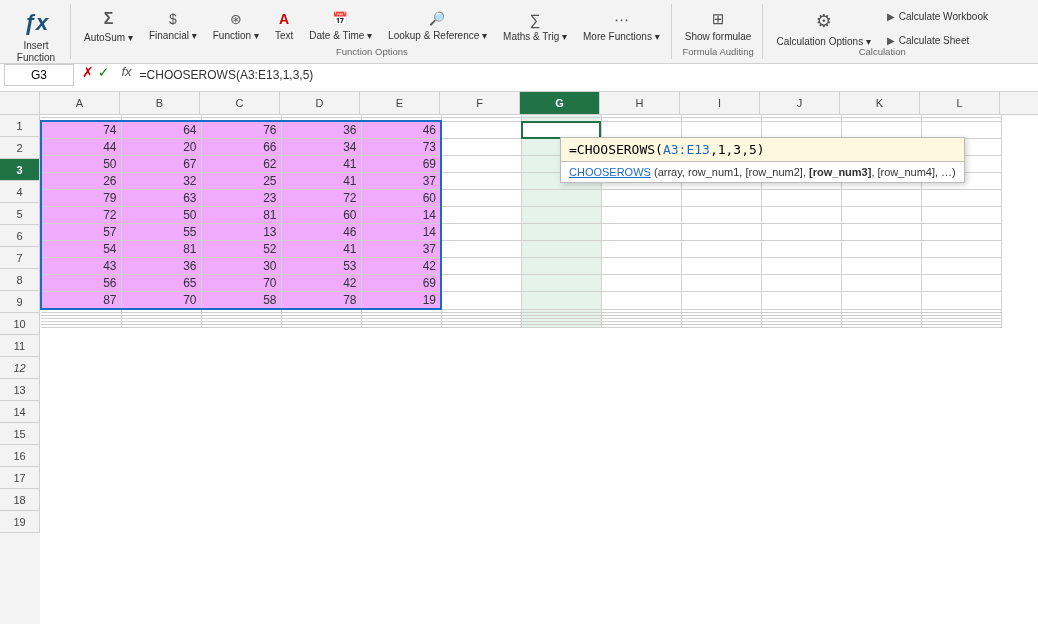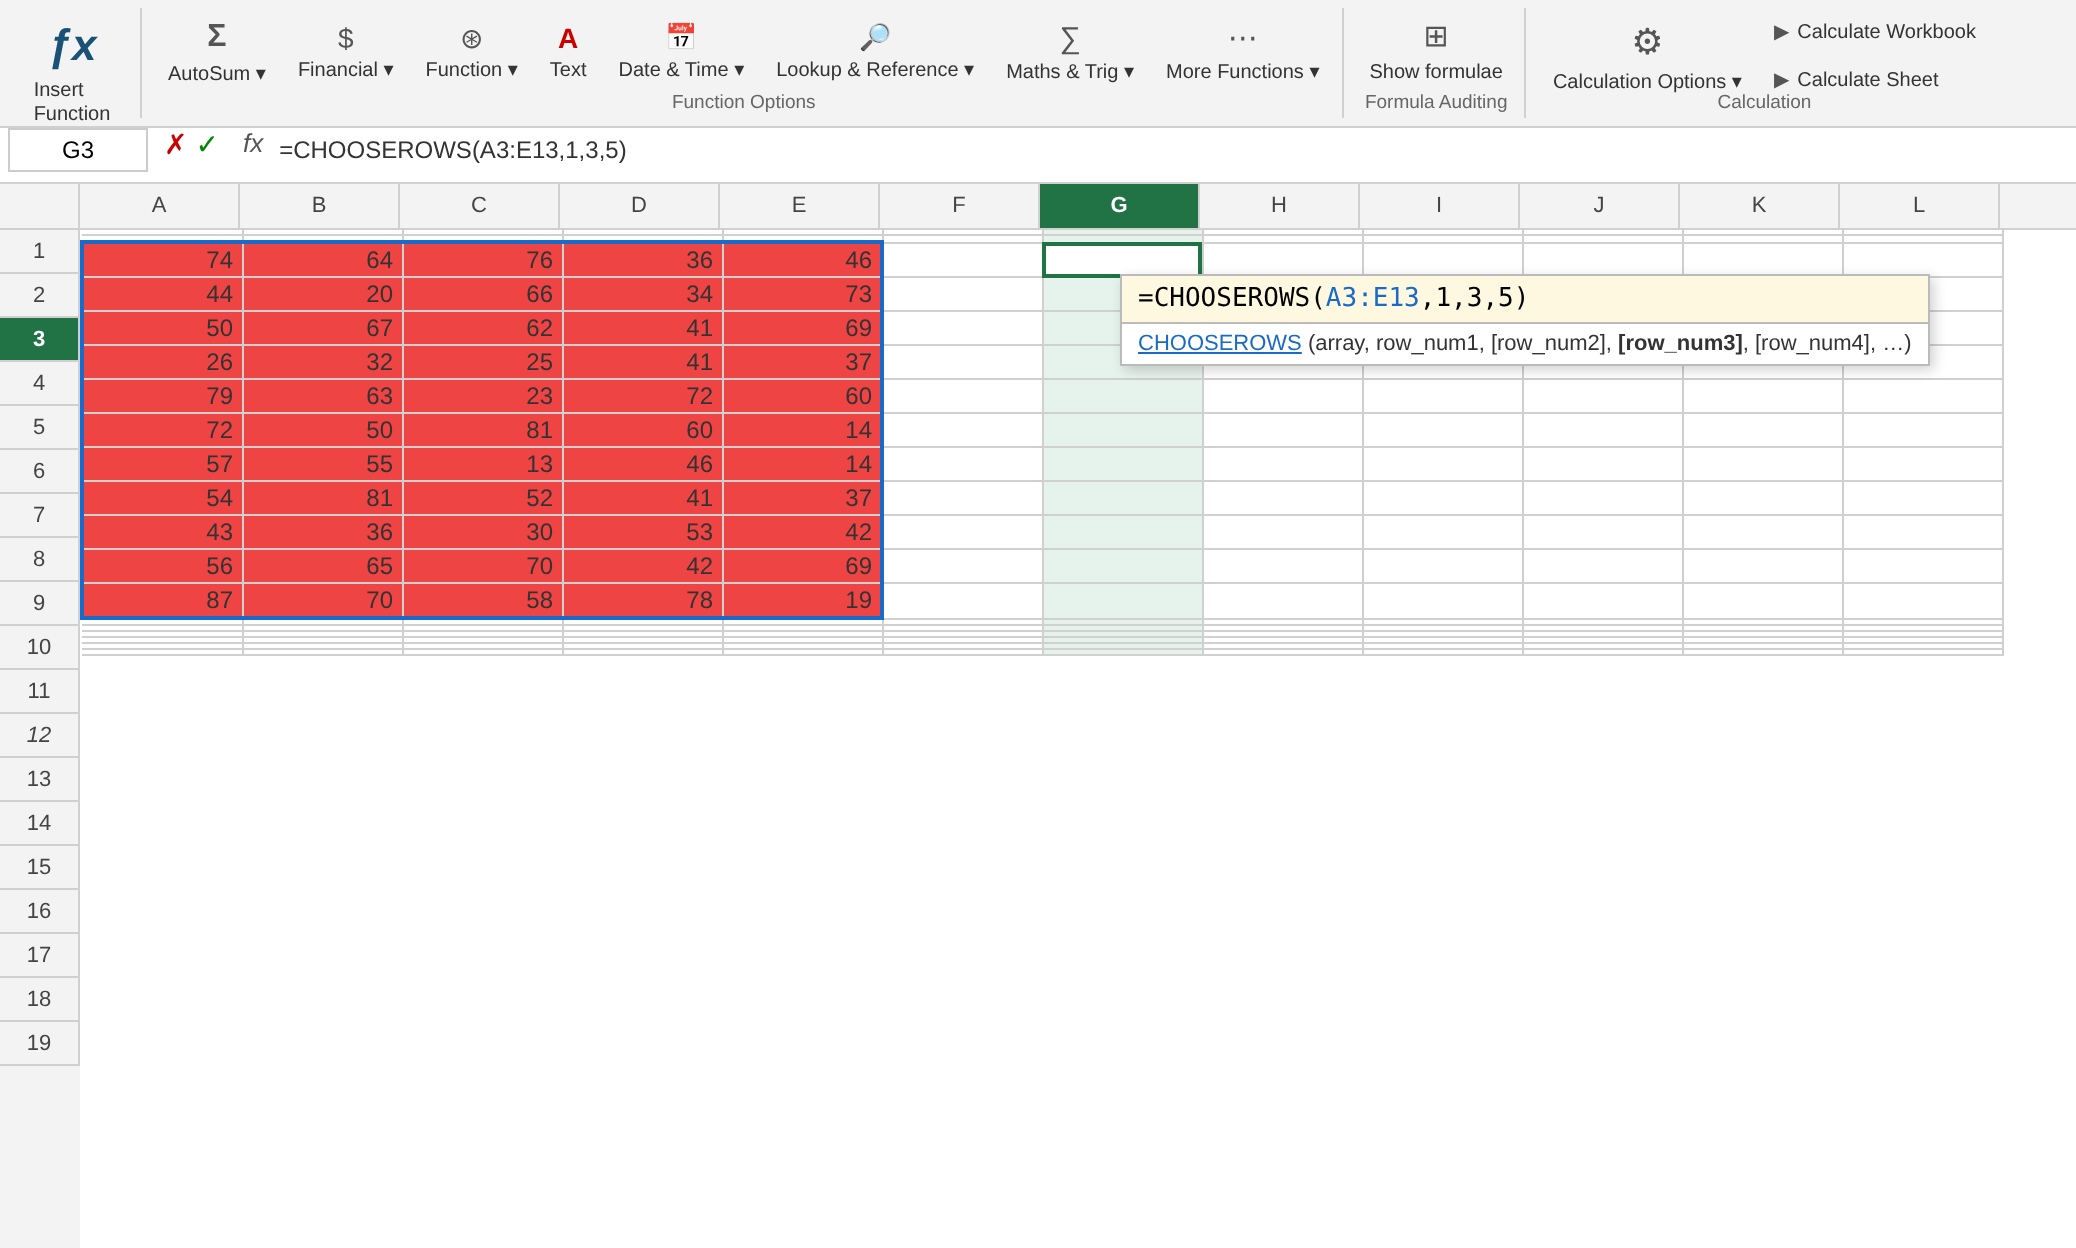--- a/index.html
+++ b/index.html
@@ -18,20 +18,21 @@
     .tb-btn {
       display: flex;
       flex-direction: column;
       align-items: center;
       justify-content: center;
       padding: 2px 6px;
       cursor: pointer;
       border: 1px solid transparent;
       border-radius: 2px;
       min-width: 44px;
+      text-align: center;
       font-size: 10.5px;
       color: #333;
       line-height: 1.3;
       background: transparent;
     }
     .tb-btn .tb-icon { font-size: 18px; margin-bottom: 2px; color: #555; }
     .tb-btn.large { min-width: 60px; }
     .tb-label { font-size: 10px; line-height: 1.2; }
     .tb-group-label {
       font-size: 9.5px;
@@ -126,21 +127,21 @@
       background: #fff;
       white-space: nowrap;
       overflow: hidden;
     }
     td.selected-col { background: #e6f2ec; }
     td.active-cell {
       background: #fff;
       outline: 2px solid #217346;
       outline-offset: -2px;
     }
-    td.data-range { background: #ef4444; }
+    td.data-range { background: #f0abfc; }
 
     
     #autocomplete-popup {
       position: absolute;
       left: 520px;
       top: 22px;
       background: #fff;
       border: 1px solid #bbb;
       box-shadow: 2px 2px 6px rgba(0,0,0,0.18);
       z-index: 100;

